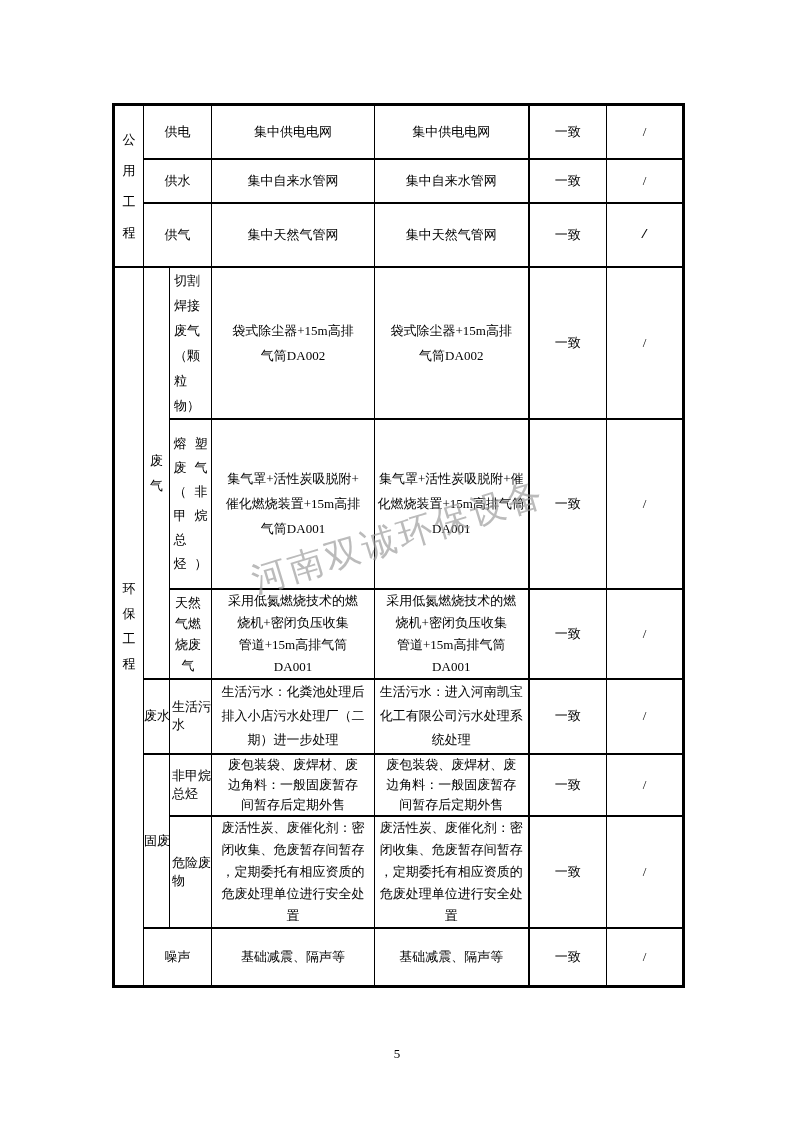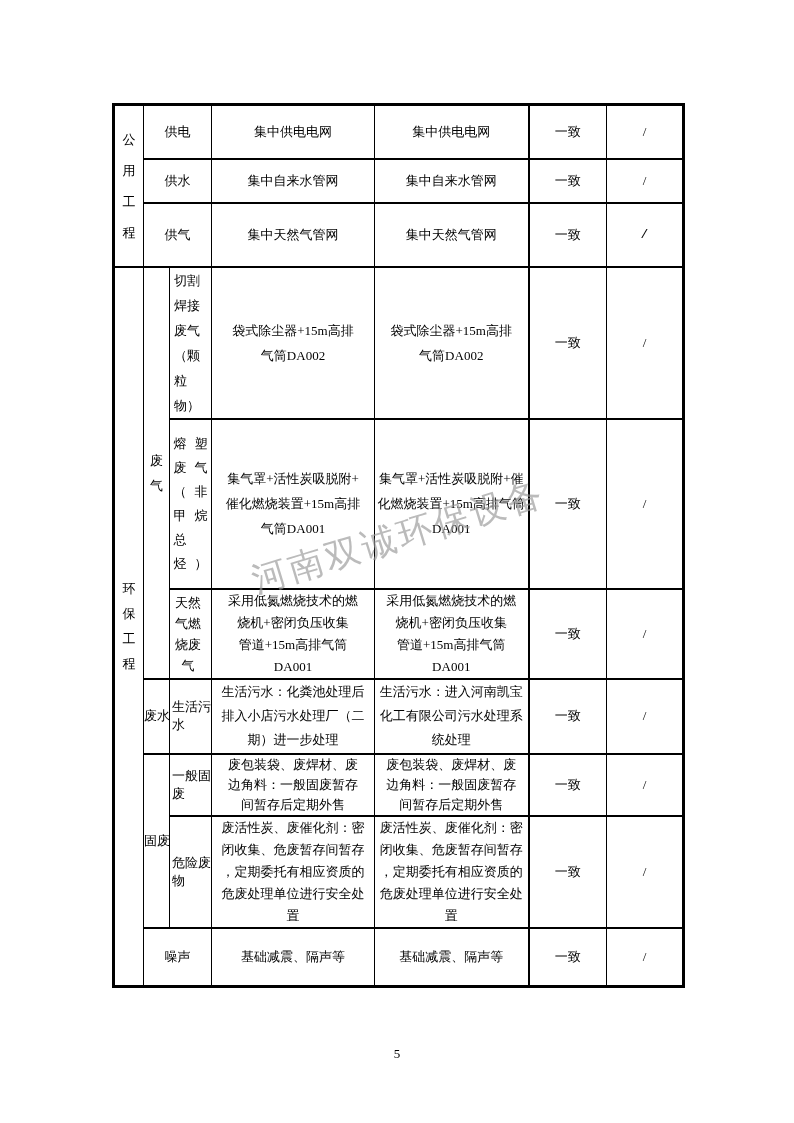--- a/index.html
+++ b/index.html
@@ -198,21 +198,21 @@
 期）进一步处理</td>
       <td class="content cleft vtop2">生活污水：进入河南凯宝
 化工有限公司污水处理系
 统处理</td>
       <td class="concl">一致</td>
       <td>/</td>
     </tr>
     <tr class="r8">
       <td rowspan="2" class="cat-solid">固废</td>
       <td class="vtop2">
-        <span class="w40">一般固废</span>
+        <span class="w40">非甲烷总烃</span>
       </td>
       <td class="content cleft vtop2">废包装袋、废焊材、废
 边角料：一般固废暂存
 间暂存后定期外售</td>
       <td class="content cleft vtop2">废包装袋、废焊材、废
 边角料：一般固废暂存
 间暂存后定期外售</td>
       <td class="concl vtop2">一致</td>
       <td class="vtop2">/</td>
     </tr>

